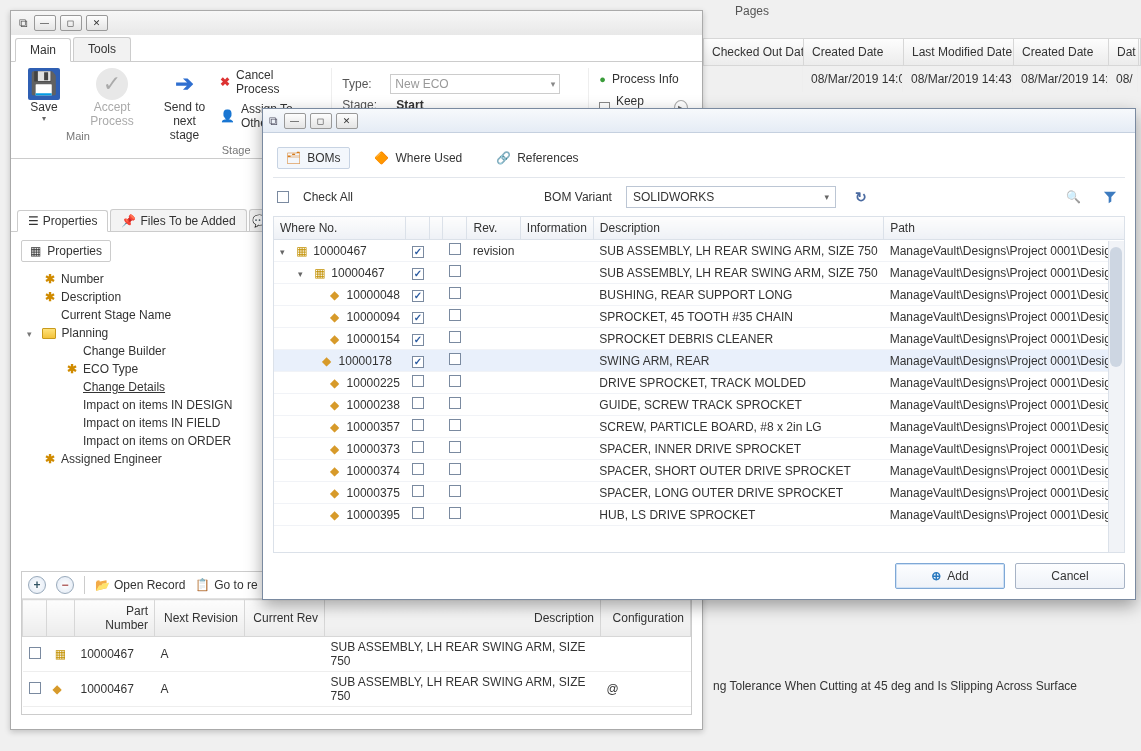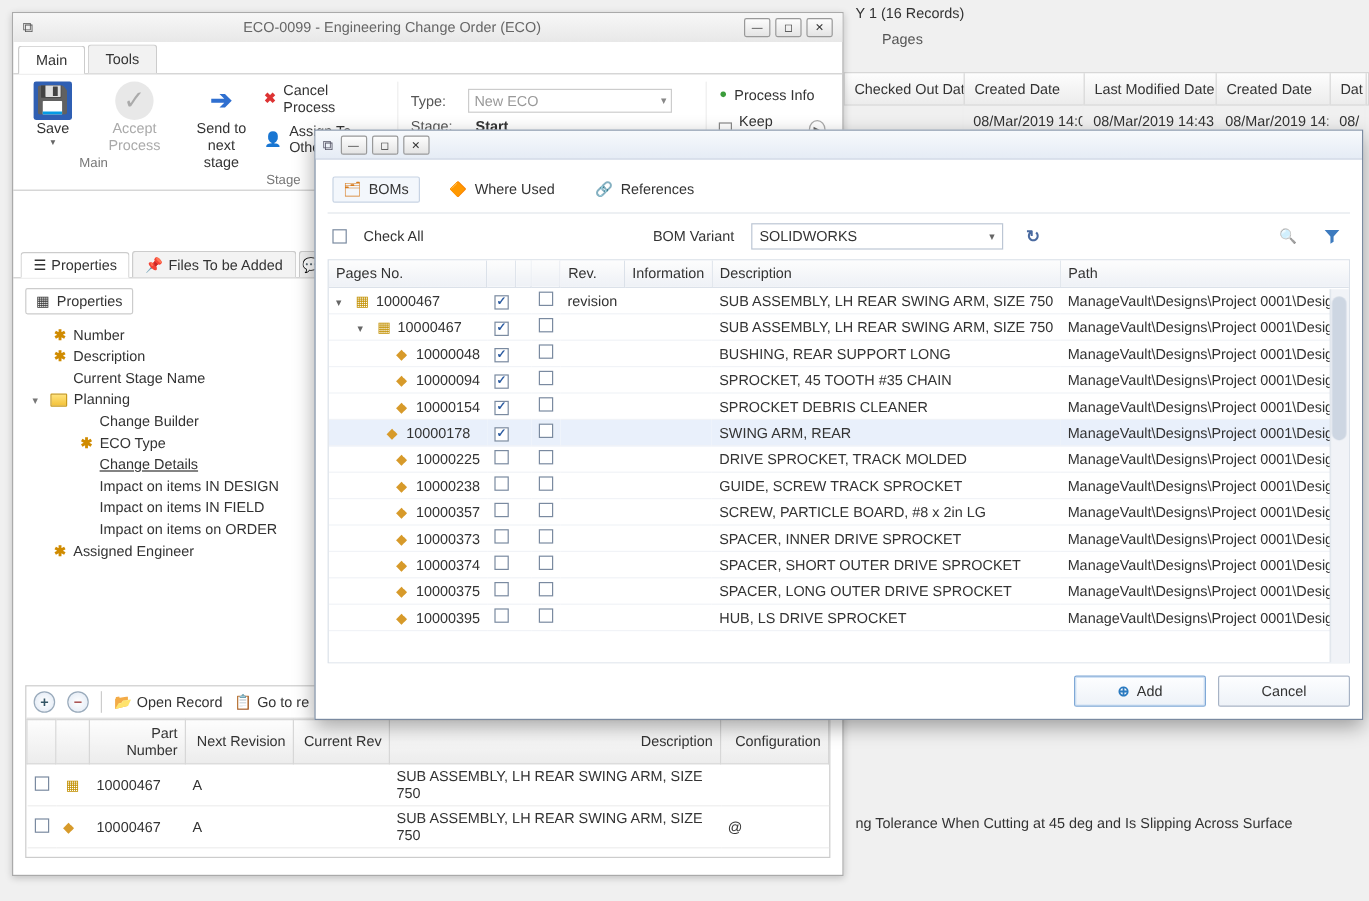--- a/index.html
+++ b/index.html
@@ -105,21 +105,20 @@
 .btn { min-width:110px; height:26px; border:1px solid #a7b3c5; background:linear-gradient(#fdfeff,#eef2f8); border-radius:2px; display:flex; align-items:center; justify-content:center; gap:6px;}
 .btn.primary { border-color:#7fa8d6; box-shadow:inset 0 0 0 1px #cfe1f5;}
 .btn .plus { color:#2a7ac0; font-weight:bold;}
 .scroll-v { position:absolute; right:0; top:24px; bottom:0; width:16px; background:#f1f3f7; border-left:1px solid #dbe1e9;}
 .scroll-thumb { position:absolute; right:2px; top:6px; width:12px; height:120px; background:#cdd6e2; border-radius:6px;}
 </style>
 </head>
 <body>
 
 <div class="bg-right">
-  <div class="y-label">Y 1 (16 Records)</div>
   <div class="pages">Pages</div>
   <div style="height:16px"></div>
   <div class="grid-head">
     <div style="width:100px">Checked Out Date</div>
     <div style="width:100px">Created Date</div>
     <div style="width:110px">Last Modified Date</div>
     <div style="width:95px">Created Date</div>
     <div style="width:30px">Dat</div>
   </div>
   <div class="grid-row">
@@ -130,21 +129,20 @@
     <div style="width:30px">08/</div>
   </div>
 </div>
 <div style="position:absolute; left:703px; top:675px; right:0;">
   <div style="padding:4px 10px; white-space:nowrap; overflow:hidden;">ng Tolerance When Cutting at 45 deg and Is Slipping Across Surface</div>
 </div>
 
 <div class="eco-window">
   <div class="eco-title">
     <span class="appicon">⧉</span>
-    <span class="t">ECO-0099 - Engineering Change Order (ECO)</span>
     <div class="win-controls">
       <div class="win-btn">—</div>
       <div class="win-btn">◻</div>
       <div class="win-btn">✕</div>
     </div>
   </div>
   <div class="tabs-bar">
     <div class="tab active">Main</div>
     <div class="tab">Tools</div>
   </div>
@@ -366,21 +364,21 @@
       <div class="icon-btn filter">
         <svg viewBox="0 0 16 16">
             <path d="M1 2h14l-5.5 6v5l-3 2v-7z" fill="#3d7bbf"></path>
           </svg>
       </div>
     </div>
     <div class="mtable-wrap">
       <table class="mtable">
         <thead>
             <tr>
-          <th style="width:150px">Pages No.</th>
+          <th style="width:150px">Where No.</th>
           <th style="width:28px"></th>
           <th style="width:28px"></th>
           <th style="width:28px"></th>
           <th style="width:50px">Rev.</th>
           <th style="width:80px">Information</th>
           <th style="width:260px">Description</th>
           <th>Path</th>
         </tr>
           </thead>
         <tbody id="bom-rows">

